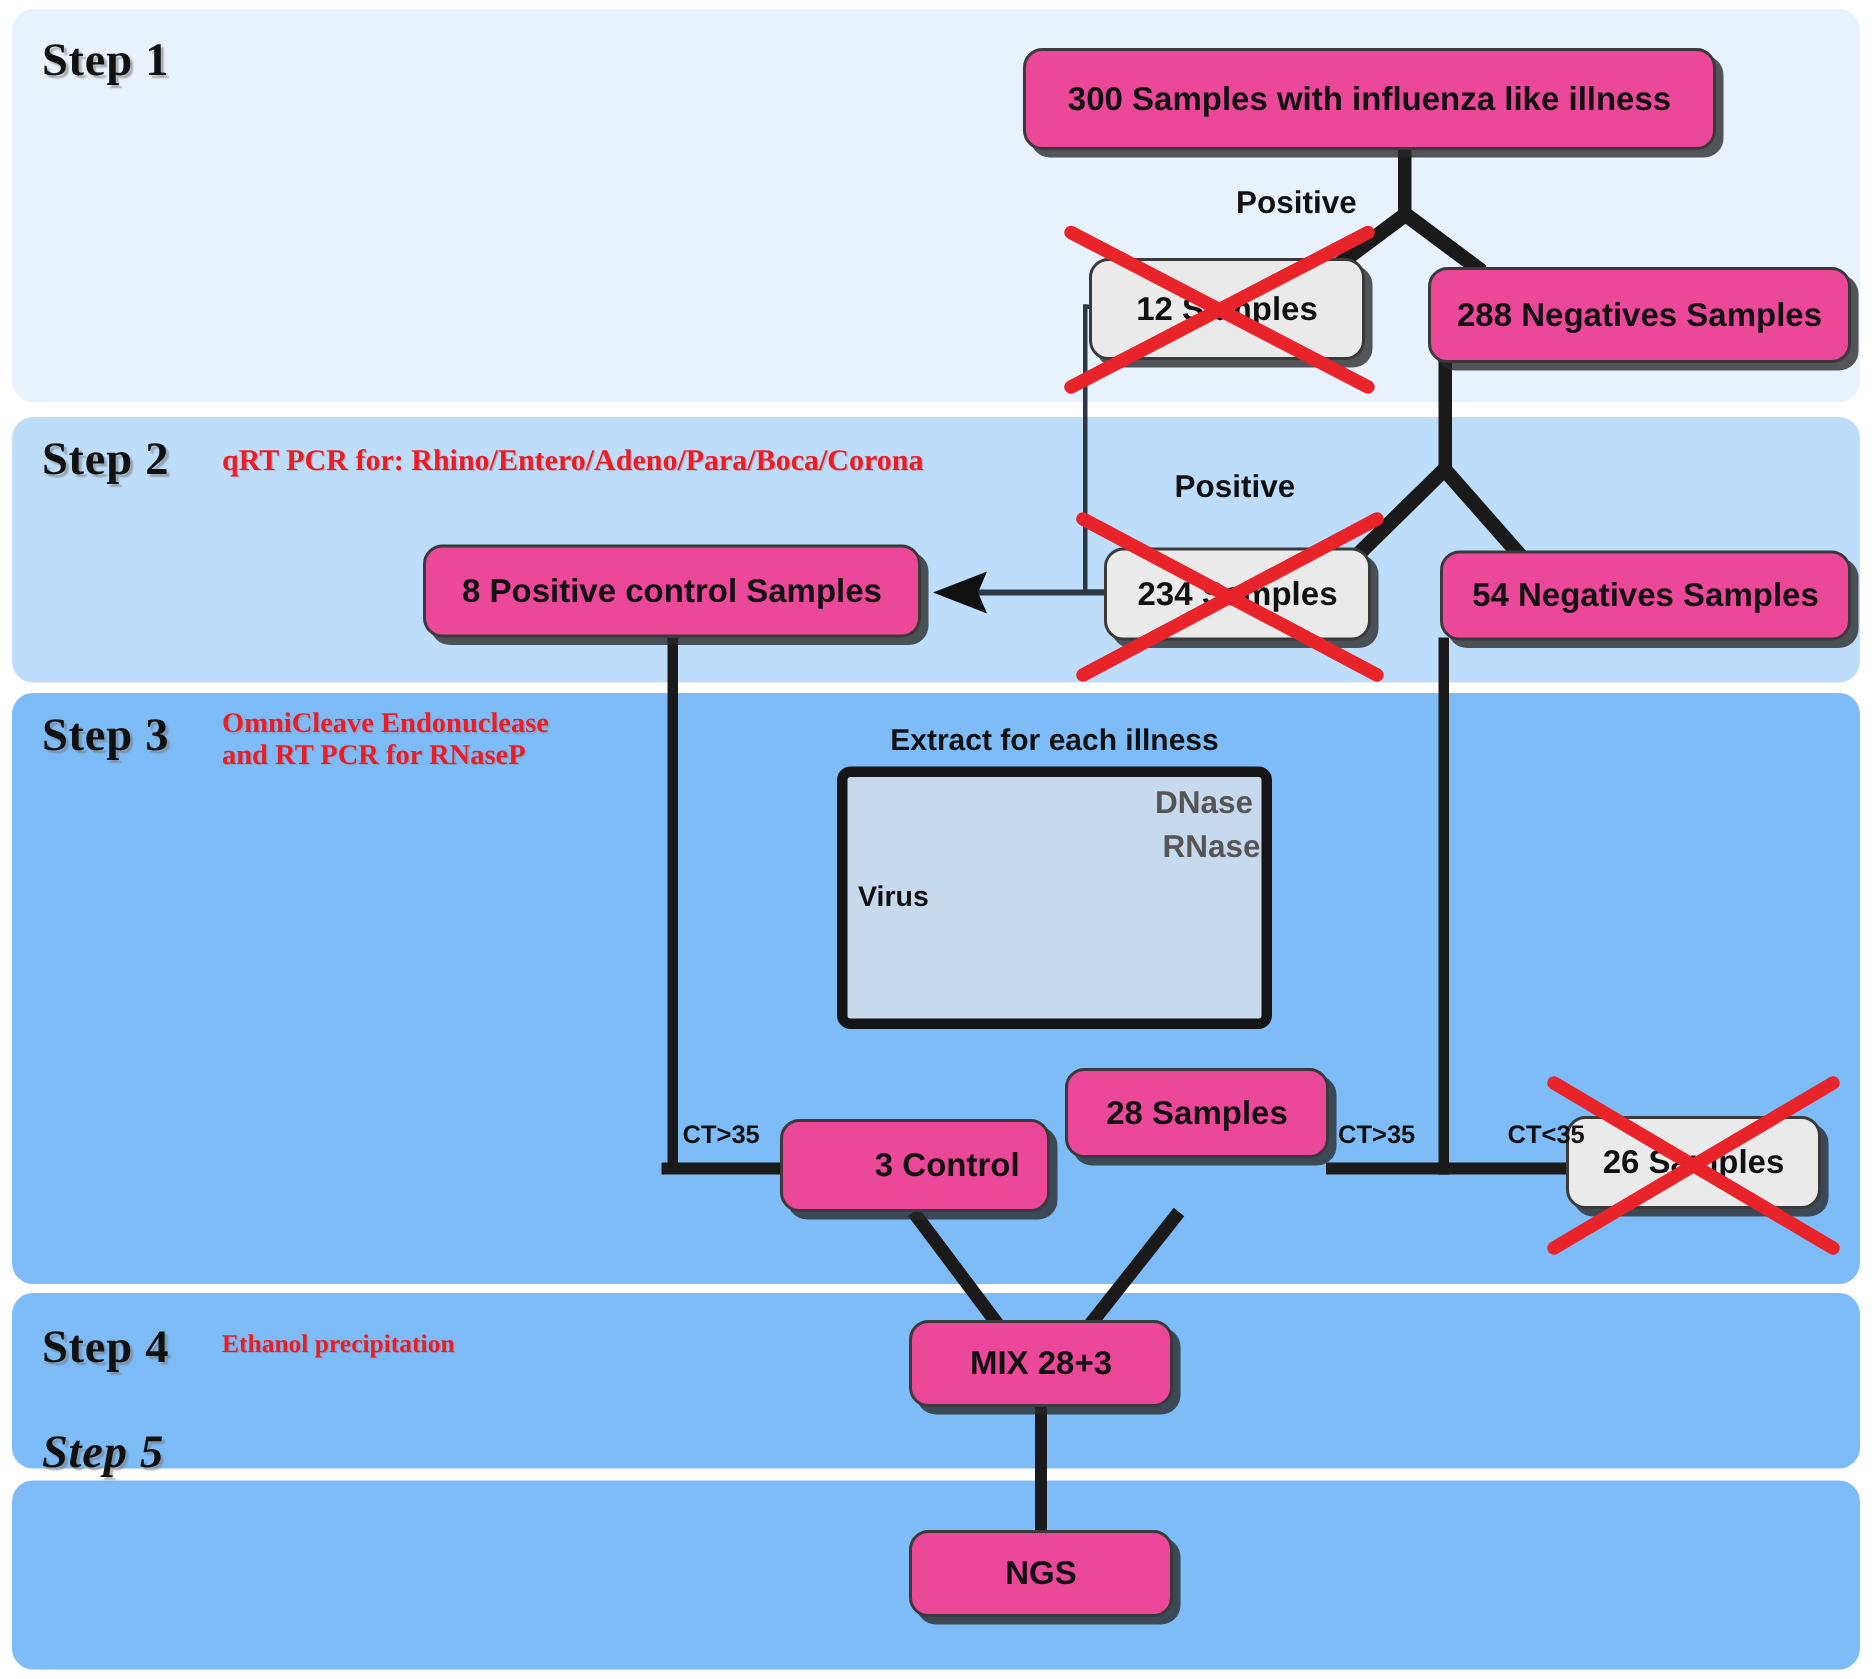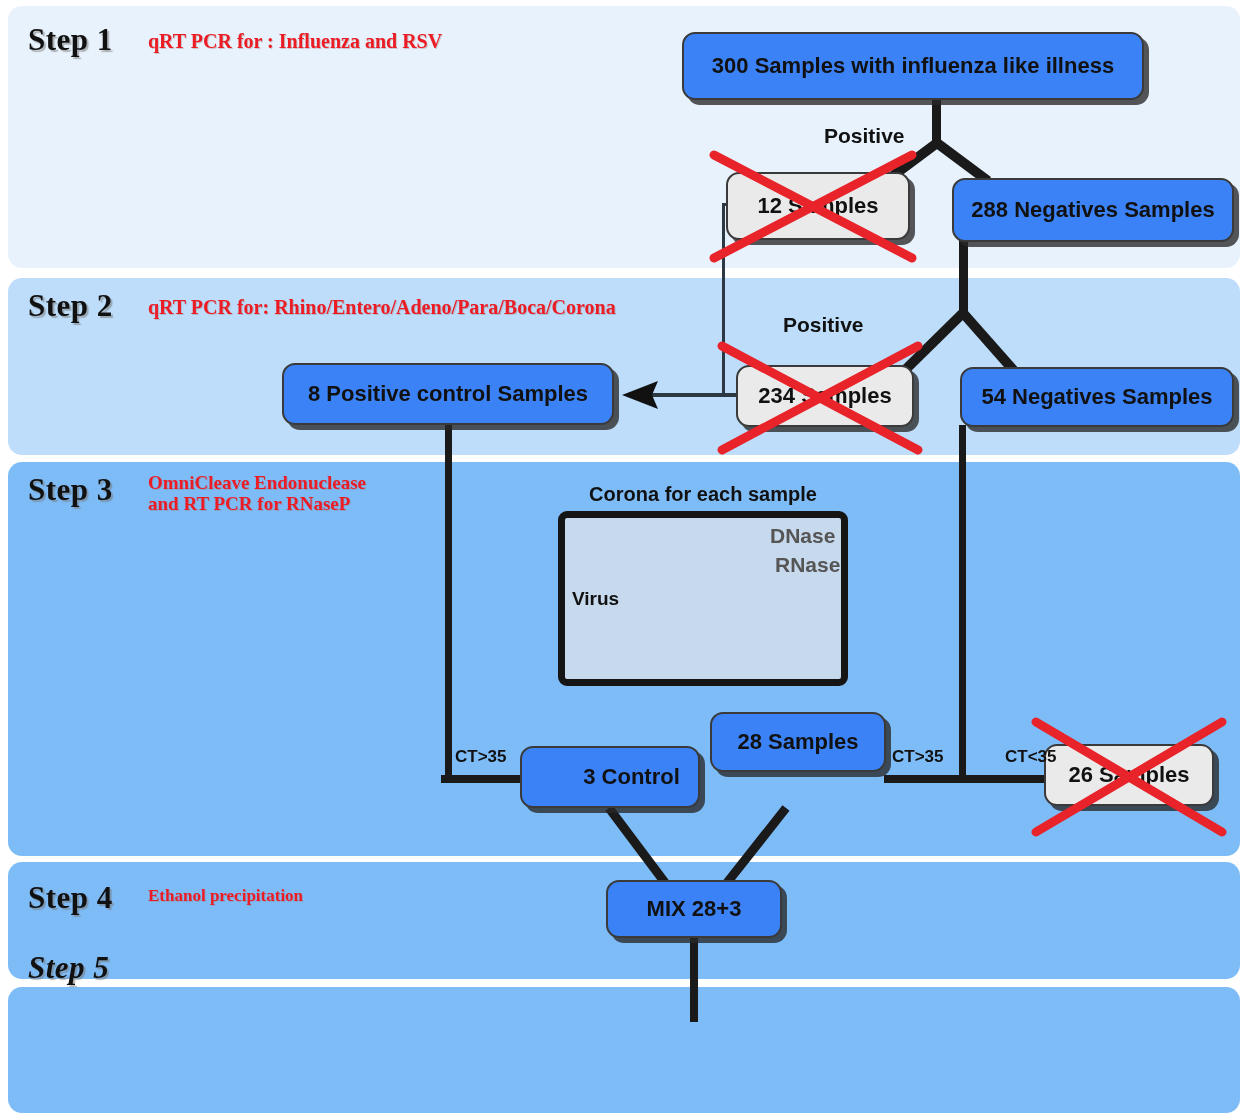--- a/index.html
+++ b/index.html
@@ -47,21 +47,21 @@
     color: #ec1c24;
     white-space: pre;
     text-shadow: 1px 1px 0 rgba(150,120,120,0.35);
     line-height: 1.12;
   }
 
   
   .box {
     position: absolute;
     border-radius: 13px;
-    background: #3b82f6;
+    background: #ec4899;
     border: 2.5px solid #3a3a3a;
     box-shadow: 5px 5px 0 rgba(40,40,40,0.78);
     display: flex;
     align-items: center;
     justify-content: center;
     color: #111111;
     font-weight: bold;
     text-align: center;
     z-index: 6;
   }
@@ -124,21 +124,20 @@
 
 <div id="canvas">
 
   <div class="band band-1"></div>
   <div class="band band-2"></div>
   <div class="band band-3"></div>
   <div class="band band-4"></div>
   <div class="band band-5"></div>
 
   <div class="step-label" style="left:28px; top:22px;">Step 1</div>
-  <div class="step-desc" style="left:148px; top:30px; font-size:20px;">qRT PCR for : Influenza and RSV</div>
 
   <div class="step-label" style="left:28px; top:288px;">Step 2</div>
   <div class="step-desc" style="left:148px; top:296px; font-size:20px;">qRT PCR for: Rhino/Entero/Adeno/Para/Boca/Corona</div>
 
   <div class="step-label" style="left:28px; top:472px;">Step 3</div>
   <div class="step-desc" style="left:148px; top:472px; font-size:19px;">OmniCleave Endonuclease
 and RT PCR for RNaseP</div>
 
   <div class="step-label" style="left:28px; top:880px;">Step 4</div>
   <div class="step-desc" style="left:148px; top:886px; font-size:17px;">Ethanol precipitation</div>
@@ -217,28 +216,31 @@
   </div>
 
   <div class="box grey" style="left:1044px; top:744px; width:170px; height:62px; font-size:22px;">
     <span>26 Samples</span>
   </div>
 
   <div class="box" style="left:606px; top:880px; width:176px; height:58px; font-size:22px;">
     <span>MIX 28+3</span>
   </div>
 
+  <div class="box" style="left:606px; top:1020px; width:176px; height:58px; font-size:22px;">
+    <span>NGS</span>
+  </div>
 
   <div class="edge-label" style="left:824px; top:124px; font-size:21px;">Positive</div>
   <div class="edge-label" style="left:783px; top:313px; font-size:21px;">Positive</div>
   <div class="edge-label" style="left:455px; top:747px; font-size:17px;">CT&gt;35</div>
   <div class="edge-label" style="left:892px; top:747px; font-size:17px;">CT&gt;35</div>
   <div class="edge-label" style="left:969px; top:747px; font-size:17px;margin-left:36px;">CT&lt;35</div>
 
-  <div id="extract-title">Corona for each sample</div>
+  <div id="extract-title">Extract for each illness</div>
   <div id="extract-panel"></div>
 
   <svg class="svg-layer" viewBox="0 0 1248 1119">
     <defs>
 
       <g id="sq-red">
         <path d="M0,0 q7,-10 14,0 q7,10 14,0 q7,-10 14,0 q7,10 14,0" stroke="#e8201f" stroke-width="9" fill="none" stroke-linecap="round"></path>
       </g>
       <g id="sq-green">
         <path d="M0,0 q7,-10 14,0 q7,10 14,0 q7,-10 14,0 q7,10 14,0" stroke="#6cdb28" stroke-width="9" fill="none" stroke-linecap="round"></path>

